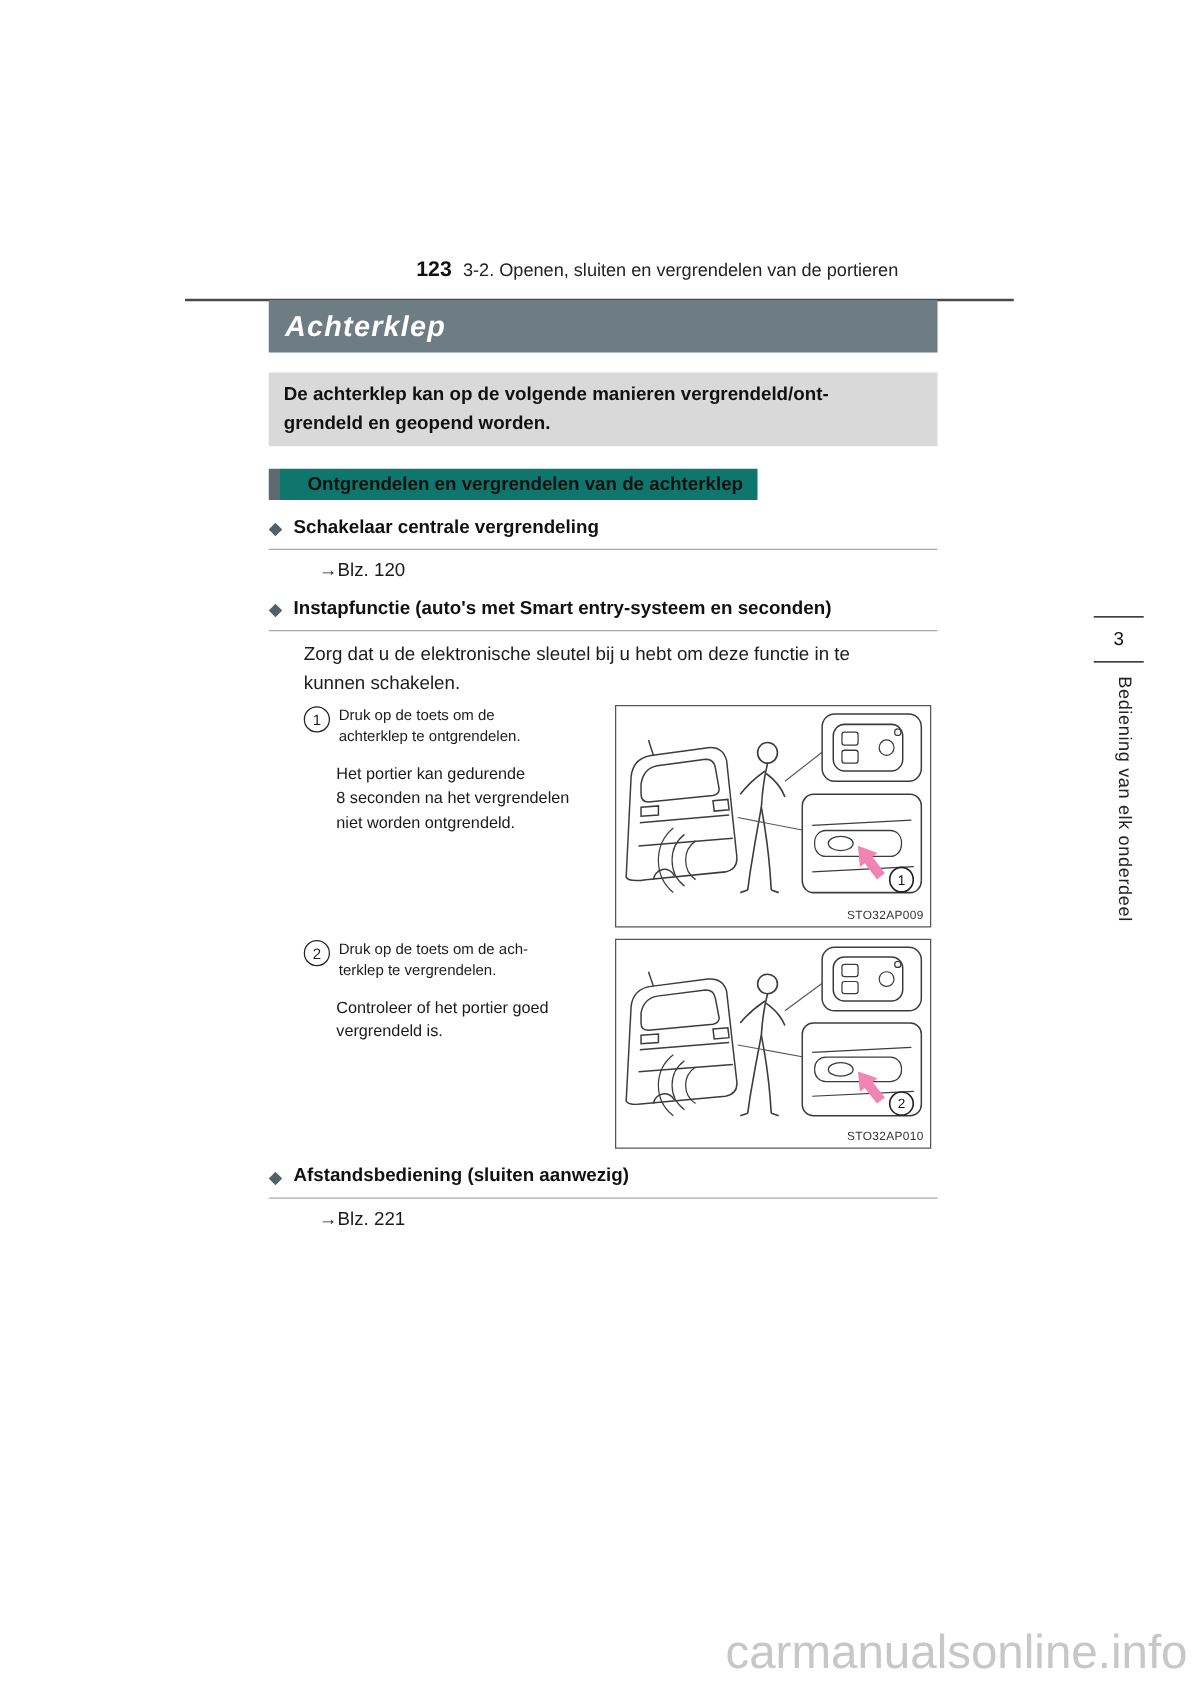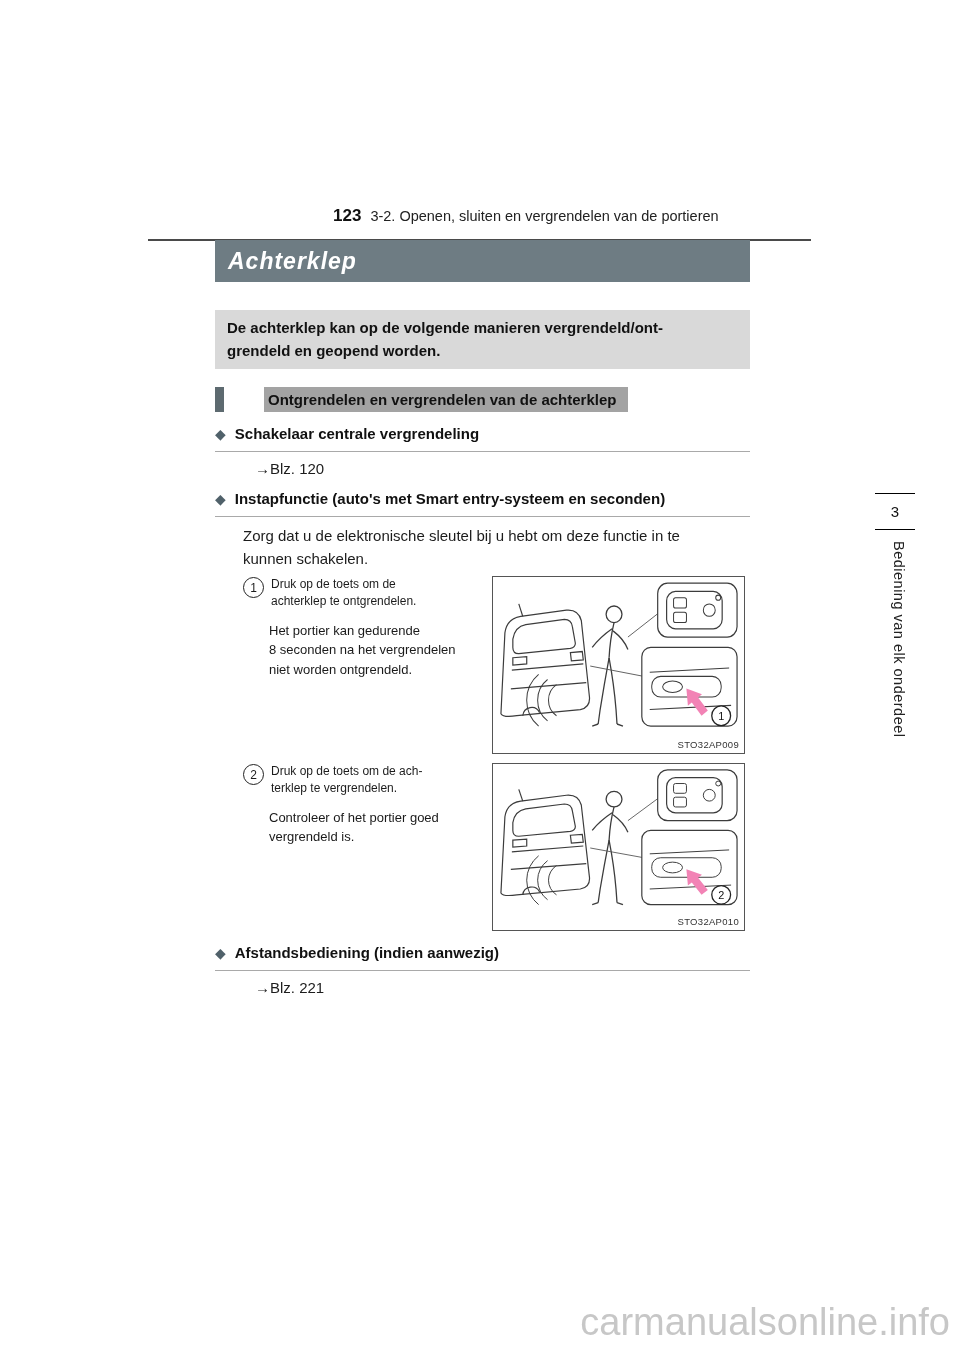--- a/index.html
+++ b/index.html
@@ -19,26 +19,26 @@
     display:flex; align-items:center; justify-content:center; font-size:15px; color:#111; }
   .side-tab-label { position:absolute; top:541px; left:891px; writing-mode:vertical-rl;
     font-size:14.5px; color:#222; letter-spacing:0.5px; }
 
   
   .content { position:absolute; left:215px; top:240px; width:535px; }
 
   .banner { height:42px; background:#6e7c83; color:#ffffff; display:flex; align-items:center;
     padding-left:13px; box-sizing:border-box; font-size:23px; font-weight:bold; font-style:italic; letter-spacing:1px; }
 
-  .intro-box { margin-top:28px; background:#d9d9d9; font-weight:bold; font-size:15px;
+  .intro-box { margin-top:16px; background:#d9d9d9; font-weight:bold; font-size:15px;
     line-height:1.5; padding:7px 12px; white-space:pre-line; color:#111; }
 
   .section-bar { margin-top:18px; display:flex; align-items:stretch; width:fit-content; }
   .section-square { width:9px; background:#5d6a70; }
-  .section-label { background:#a3a3a3; font-weight:bold; font-size:15px; padding:4px 12px 4px 4px; color:#111;margin-left:40px; }
+  .section-label { background:#0f766e; font-weight:bold; font-size:15px; padding:4px 12px 4px 22px; color:#111; }
 
   .topic { margin-top:13px; border-bottom:1px solid #a9a9a9; padding-bottom:9px;
     display:flex; align-items:center; gap:9px; }
   .diamond { color:#50616a; font-size:14px; line-height:1; }
   .topic-label { font-weight:bold; font-size:15px; color:#111; }
 
   .ref { margin:8px 0 0 40px; font-size:15px; }
 
   .para { margin:8px 0 0 28px; font-size:15px; line-height:1.5; white-space:pre-line; }
 
@@ -235,21 +235,21 @@
             <circle cx="230" cy="134" r="9.5" fill="#fff" stroke="#222" stroke-width="1.3"></circle>
             <text x="230" y="138" text-anchor="middle" font-size="11" fill="#111">2</text>
           </g>
         </svg>
         <div class="figure-label">STO32AP010</div>
       </div>
     </div>
 
     <div class="topic">
       <span class="diamond">◆</span>
-      <span class="topic-label">Afstandsbediening (indien aanwezig)</span>
+      <span class="topic-label">Afstandsbediening (sluiten aanwezig)</span>
     </div>
     <div class="ref">→Blz. 221</div>
 
   </div>
 
   <div class="watermark">carmanualsonline.info</div>
 
 </div>
 
 </body></html>

